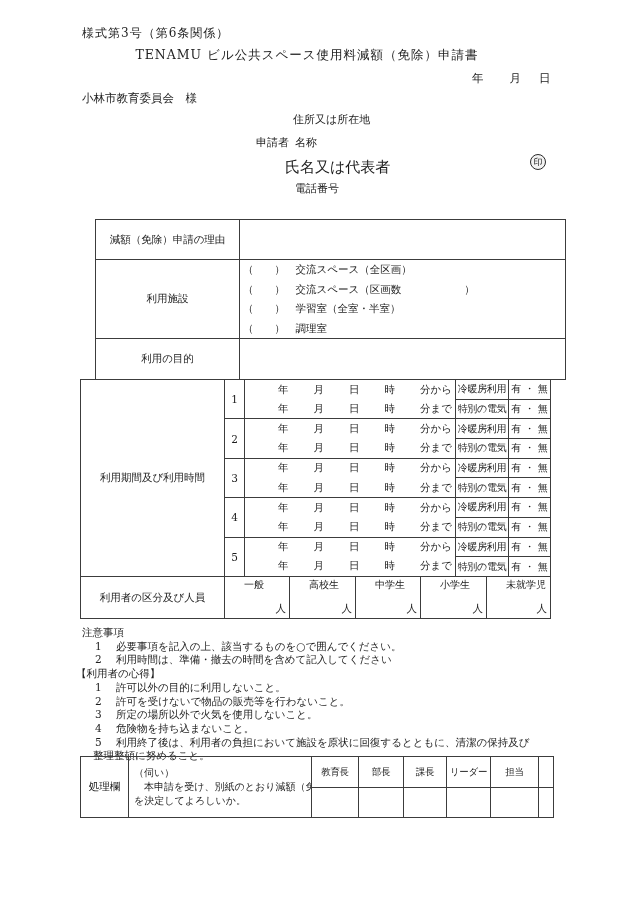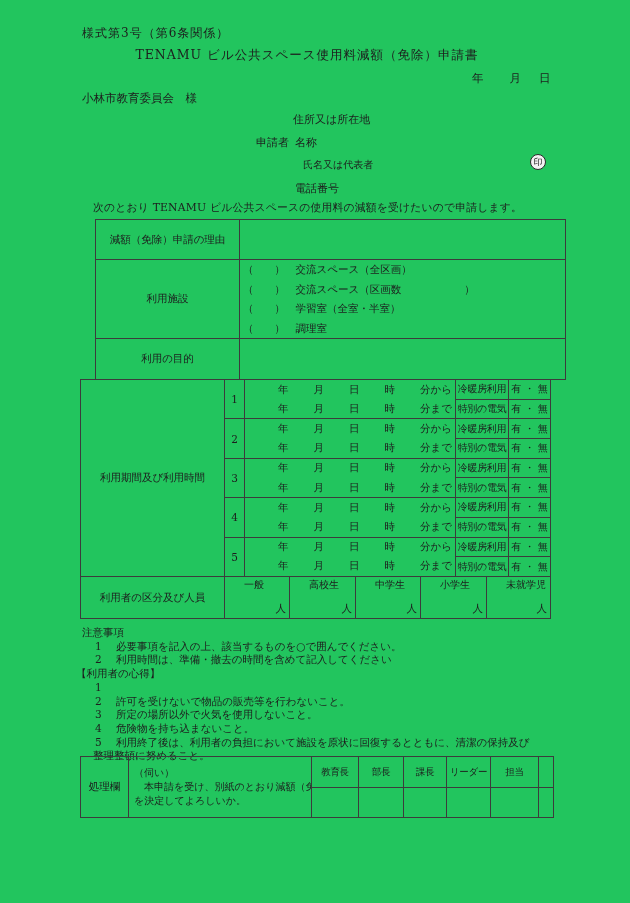--- a/index.html
+++ b/index.html
@@ -1,34 +1,34 @@
 <!DOCTYPE html>
 <html><head>
 <meta charset="utf-8">
 <style>
   * { margin:0; padding:0; box-sizing:border-box; }
   html,body { background:#e8e8e8; }
   body { font-family:"DejaVu Serif","Liberation Serif",serif; color:#1d1d1d; }
   .page {
     position:relative; width:630px; height:903px; margin:0 auto;
-    background:#22c55e; overflow:hidden;
+    background:#ffffff; overflow:hidden;
   }
   .abs { position:absolute; white-space:nowrap; }
 
   .form-number { left:82px; top:25px; font-size:12px; letter-spacing:1px; }
   .doc-title  { left:0; right:16px; top:47px; text-align:center; font-size:12.5px; letter-spacing:1px; }
   .date-line  { left:472px; top:71px; font-size:11.5px; }
   .date-line span { display:inline-block; }
   .date-y { margin-right:26px; } .date-m { margin-right:18px; }
   .addressee { left:82px; top:91px; font-size:11.5px; }
 
   .addr-label { left:293px; top:112px; font-size:11px; }
   .applicant-label { left:256px; top:135px; font-size:11px; }
   .name-label { left:295px; top:135px; font-size:11px; }
-  .rep-label  { left:303px; top:158px; font-size:10px; }
+  .rep-label  { left:285px; top:158px; font-size:15px; }
   .phone-label{ left:295px; top:181px; font-size:11px; }
   .seal {
     left:530px; top:154px; width:16px; height:16px; border:1px solid #2a2a2a;
     border-radius:50%; font-size:9px; line-height:14px; text-align:center;
     color:#1a1a1a; background:#f2f2f2;
   }
   .intro { left:93px; top:201px; font-size:10.8px; letter-spacing:0.2px; }
 
   table { border-collapse:collapse; table-layout:fixed; }
   td { border:1px solid #3c3c3c; font-size:10.5px; vertical-align:middle; overflow:hidden; }
@@ -88,21 +88,20 @@
 
   <div class="abs addressee">小林市教育委員会　様</div>
 
   <div class="abs addr-label">住所又は所在地</div>
   <div class="abs applicant-label">申請者</div>
   <div class="abs name-label">名称</div>
   <div class="abs rep-label">氏名又は代表者</div>
   <div class="abs seal">印</div>
   <div class="abs phone-label">電話番号</div>
 
-  <div class="abs intro">次のとおり TENAMU ビル公共スペースの使用料の減額を受けたいので申請します。</div>
 
   <table class="tbl-a">
     <colgroup>
         <col style="width:144px">
         <col style="width:326px">
       </colgroup>
     <tbody>
         <tr class="row-reason">
       <td class="lab">減額（免除）申請の理由</td>
       <td></td>
@@ -323,20 +322,21 @@
         <span class="no">1</span>
         <span>必要事項を記入の上、該当するものを○で囲んでください。</span>
       </div>
     <div class="n-item">
         <span class="no">2</span>
         <span>利用時間は、準備・撤去の時間を含めて記入してください</span>
       </div>
     <div class="n-khead">【利用者の心得】</div>
     <div class="n-item">
         <span class="no">1</span>
+        <span>許可以外の目的に利用しないこと。</span>
       </div>
     <div class="n-item">
         <span class="no">2</span>
         <span>許可を受けないで物品の販売等を行わないこと。</span>
       </div>
     <div class="n-item">
         <span class="no">3</span>
         <span>所定の場所以外で火気を使用しないこと。</span>
       </div>
     <div class="n-item">

